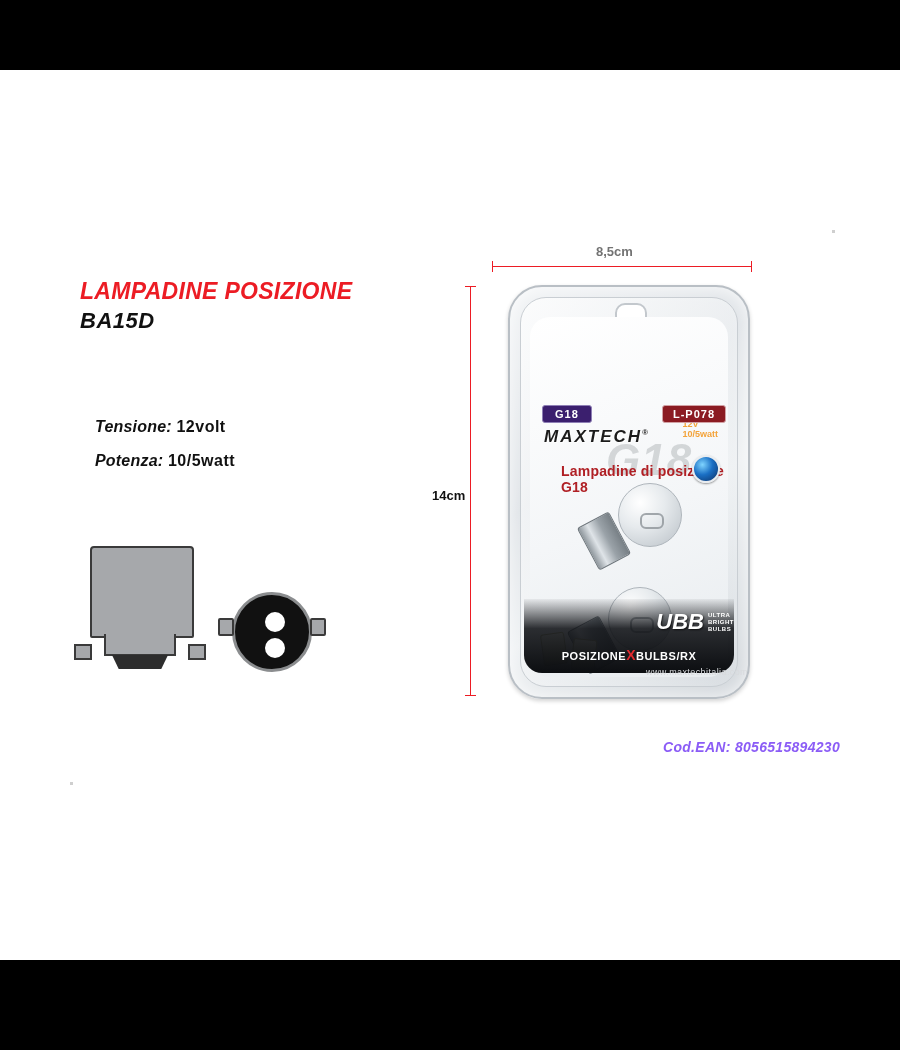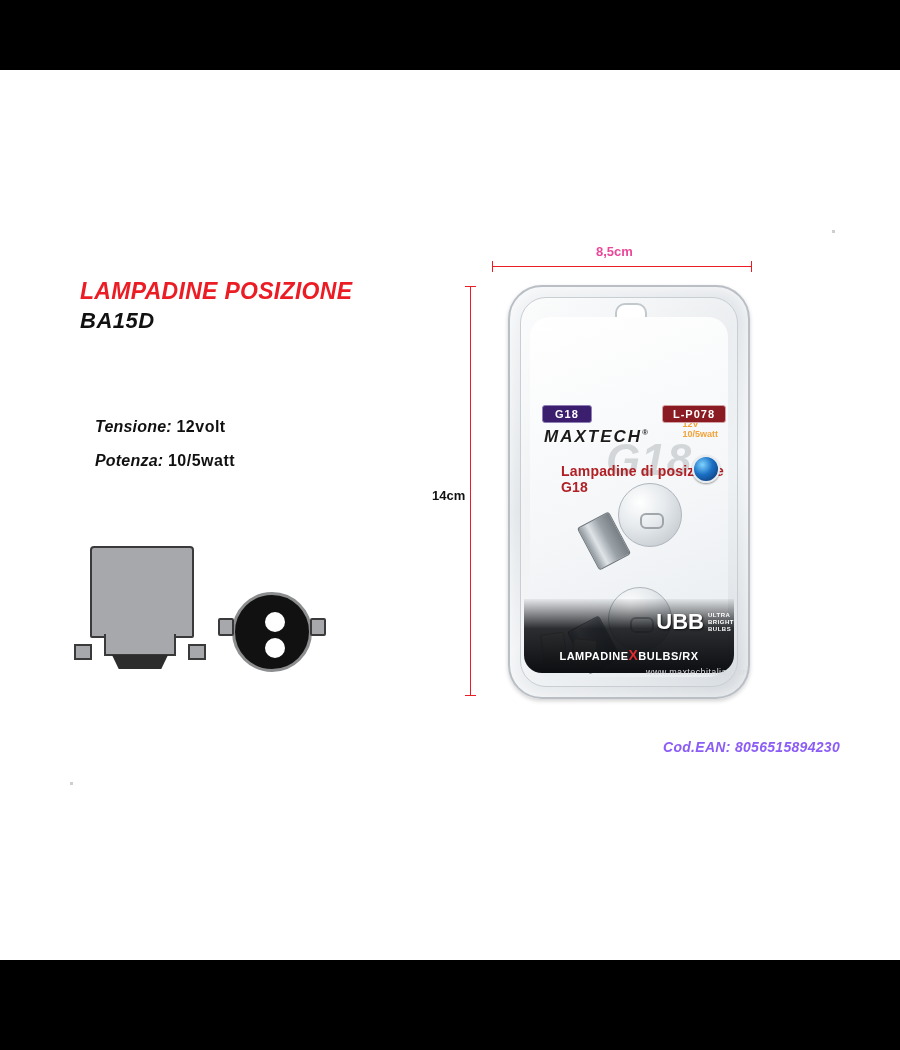--- a/index.html
+++ b/index.html
@@ -174,21 +174,21 @@
     border-radius: 2px;
   }
   .key-left  { left: 148px; }
   .key-right { left: 240px; }
   .dim-top-label {
     position: absolute;
     left: 596px;
     top: 174px;
     font-size: 13px;
     font-weight: bold;
-    color: #ec4899;
+    color: #737373;
   }
   .dim-top-line {
     position: absolute;
     left: 492px;
     top: 196px;
     width: 260px;
     height: 1px;
     background: #ec1c24;
   }
   .dim-top-line::before, .dim-top-line::after {
@@ -390,20 +390,21 @@
     position: absolute;
     right: 14px;
     bottom: 62px;
     display: flex;
     align-items: center;
     gap: 4px;
   }
   .ubb-text {
     font-size: 22px;
     font-weight: bold;
+    font-style: italic;
     color: #ffffff;
     text-shadow: 1px 1px 2px rgba(0,0,0,0.7);
   }
   .ubb-sub {
     font-size: 6px;
     line-height: 7px;
     font-weight: bold;
     color: #ffffff;
     letter-spacing: 0.5px;
   }
@@ -525,21 +526,21 @@
     <div class="ph-led ph-led-2"></div>
 
     <div class="dark-strip"></div>
 
     <div class="ubb-badge">
       <span class="ubb-text">UBB</span>
       <span class="ubb-sub">ULTRA<br>BRIGHT<br>BULBS</span>
     </div>
 
     <div class="footer-line">
-      <span>LAMPADINE</span><span class="x-red">X</span><span>BULBS/RX</span>
+      <span>POSIZIONE</span><span class="x-red">X</span><span>BULBS/RX</span>
     </div>
     <div class="footer-url">www.maxtechitalia.com</div>
   </div>
 
   <div class="ean">Cod.EAN: 8056515894230</div>
 
   <div class="speck speck-1"></div>
   <div class="speck speck-2"></div>
 </div>
 

